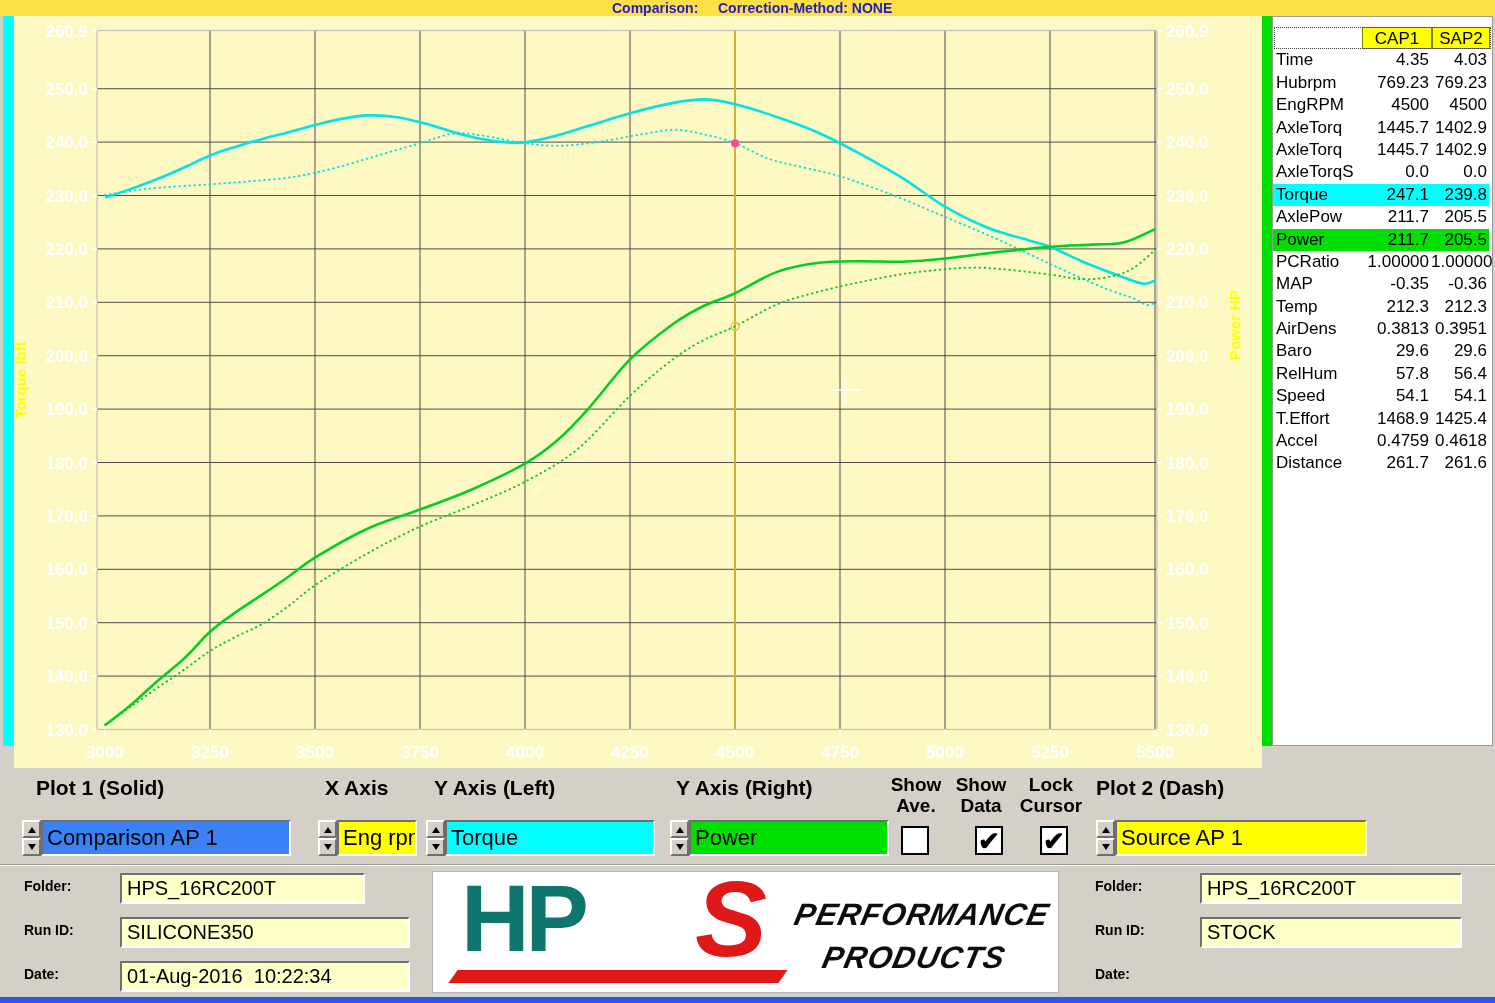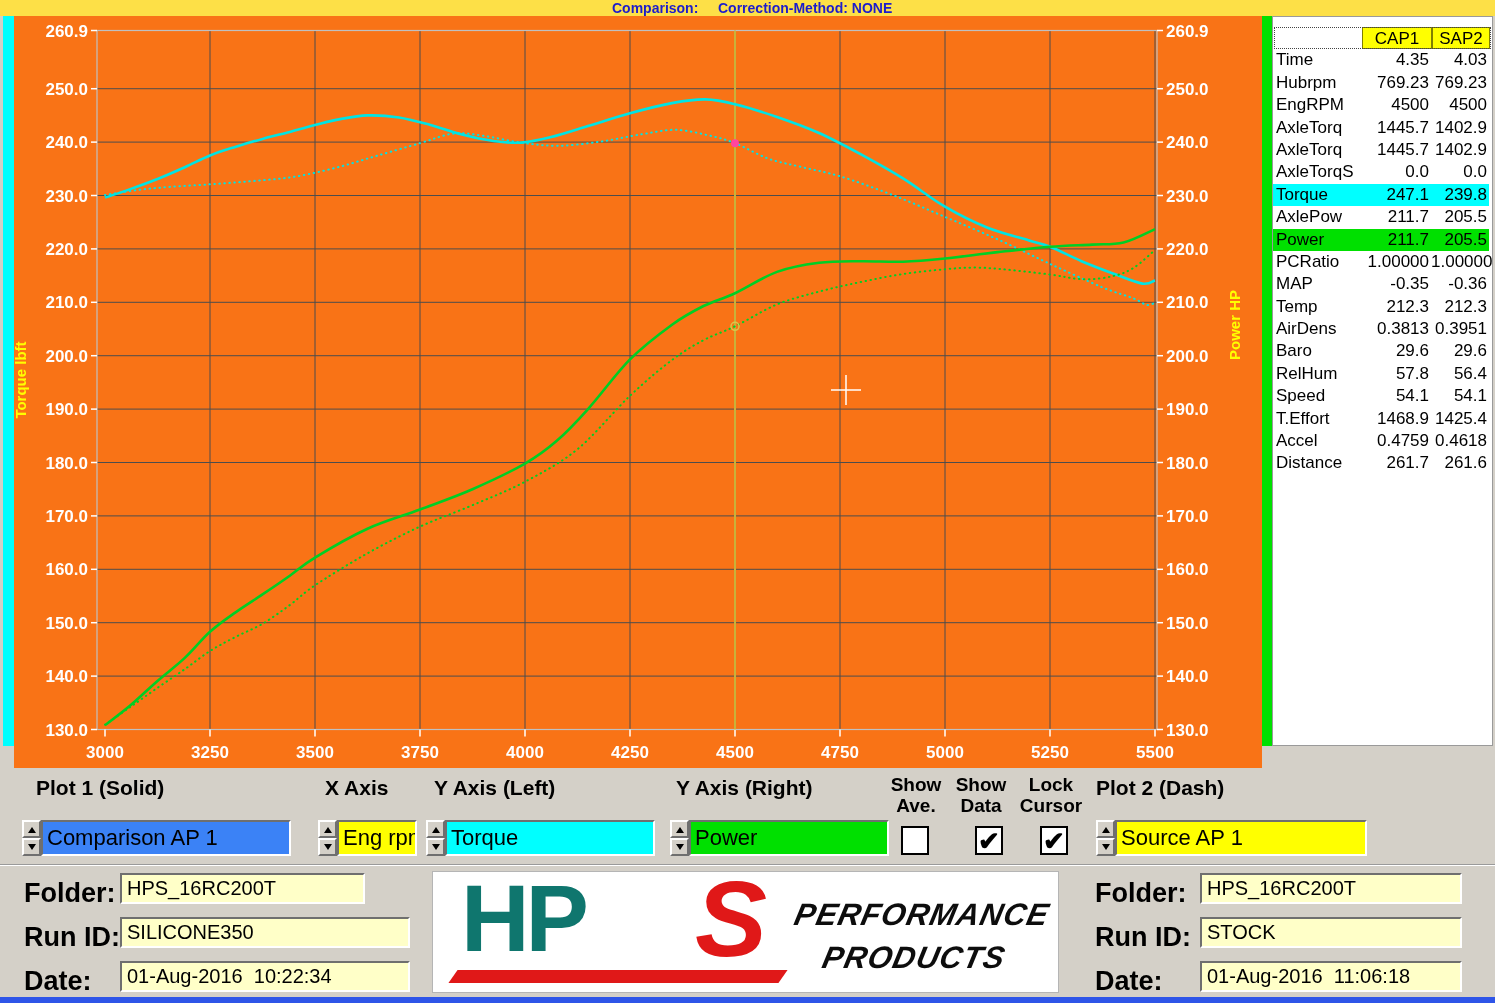--- a/index.html
+++ b/index.html
@@ -7,21 +7,21 @@
   .screen{
     position:relative;width:1495px;height:1003px;background:#d4d0c8;
     font-family:"Liberation Sans",sans-serif;overflow:hidden;
   }
   
   .top-bar{position:absolute;left:0;top:0;width:1495px;height:16px;background:#fde047;}
   .top-bar span{position:absolute;top:0;font-size:14px;font-weight:bold;color:#1c1ccc;white-space:pre;}
   .tb-comparison{left:612px;}
   .tb-correction{left:718px;}
   
-  .chart-black{position:absolute;left:14px;top:16px;width:1248px;height:752px;background:#f97316;}
+  .chart-black{position:absolute;left:14px;top:16px;width:1248px;height:752px;background:#fef9c3;}
   .cyan-bar{position:absolute;left:3px;top:16px;width:11px;height:730px;background:#00ffff;}
   .green-bar{position:absolute;left:1262px;top:16px;width:10px;height:730px;background:#00e000;}
   
   .data-panel{
     position:absolute;left:1272px;top:16px;width:221px;height:730px;background:#ffffff;
     border:1px solid #9a9a9a;font-size:17px;color:#000;
   }
   .trow{display:flex;height:22.4px;line-height:22.4px;}
   .trow.header{outline:1px dotted #444;outline-offset:-1px;margin:10px 1px 0 1px;}
   .tcell{white-space:nowrap;overflow:visible;}
@@ -42,21 +42,21 @@
   .spin-btn.up::after{top:5px;border-bottom:6px solid #000;}
   .spin-btn.dn::after{top:4px;border-top:6px solid #000;}
   .sel-field{
     position:absolute;top:820px;height:36px;border:2px solid;border-color:#6f6f6f #ffffff #ffffff #6f6f6f;
     font-size:22px;line-height:32px;color:#000;padding-left:4px;white-space:nowrap;overflow:hidden;
   }
   .checkbox{position:absolute;top:826px;width:28px;height:29px;background:#fff;border:2px solid #000;
     font-size:26px;line-height:26px;font-weight:bold;text-align:center;color:#000;}
   
   .sep-line{position:absolute;left:0;top:864px;width:1495px;height:2px;border-top:1px solid #9a9a9a;border-bottom:1px solid #ffffff;}
-  .ri-label{position:absolute;font-size:27px;font-weight:bold;color:#000;}
+  .ri-label{position:absolute;font-size:14px;font-weight:bold;color:#000;}
   .ri-field{position:absolute;height:31px;background:#ffffc8;border:2px solid;border-color:#6f6f6f #ffffff #ffffff #6f6f6f;
     font-size:20px;line-height:27px;color:#000;padding-left:5px;white-space:pre;overflow:hidden;}
   
   .logo-box{position:absolute;left:432px;top:871px;width:627px;height:122px;background:#ffffff;border:1px solid #b5b5b5;overflow:hidden;}
   .logo-hp{position:absolute;left:28px;top:-8px;font-size:95px;font-weight:900;color:#0f766e;letter-spacing:-4px;}
   .logo-s{position:absolute;left:262px;top:-16px;font-size:108px;font-weight:900;font-style:italic;color:#e01818;}
   .logo-swoosh{position:absolute;left:20px;top:98px;width:330px;height:13px;background:#e01818;transform:skewX(-35deg);}
   .logo-line1{position:absolute;left:362px;top:25px;font-size:31px;font-weight:900;font-style:italic;color:#0d0d0d;transform:skewX(-12deg);letter-spacing:1px;}
   .logo-line2{position:absolute;left:390px;top:68px;font-size:31px;font-weight:900;font-style:italic;color:#0d0d0d;transform:skewX(-12deg);letter-spacing:1px;}
   .bottom-strip{position:absolute;left:0;top:997px;width:1495px;height:6px;background:#2e55e8;}
@@ -354,16 +354,15 @@
     <div class="logo-swoosh"></div>
     <span class="logo-line1">PERFORMANCE</span>
     <span class="logo-line2">PRODUCTS</span>
   </div>
 
   <span class="ri-label" style="left:1095px;top:878px;">Folder:</span>
   <div class="ri-field" style="left:1200px;top:873px;width:262px;">HPS_16RC200T</div>
   <span class="ri-label" style="left:1095px;top:922px;">Run ID:</span>
   <div class="ri-field" style="left:1200px;top:917px;width:262px;">STOCK</div>
   <span class="ri-label" style="left:1095px;top:966px;">Date:</span>
-  <div class="ri-field" style="left:1200px;top:961px;width:262px;">01-Aug-2016  11:06:18</div>
 
   <div class="bottom-strip"></div>
 </div>
 
 </body></html>

